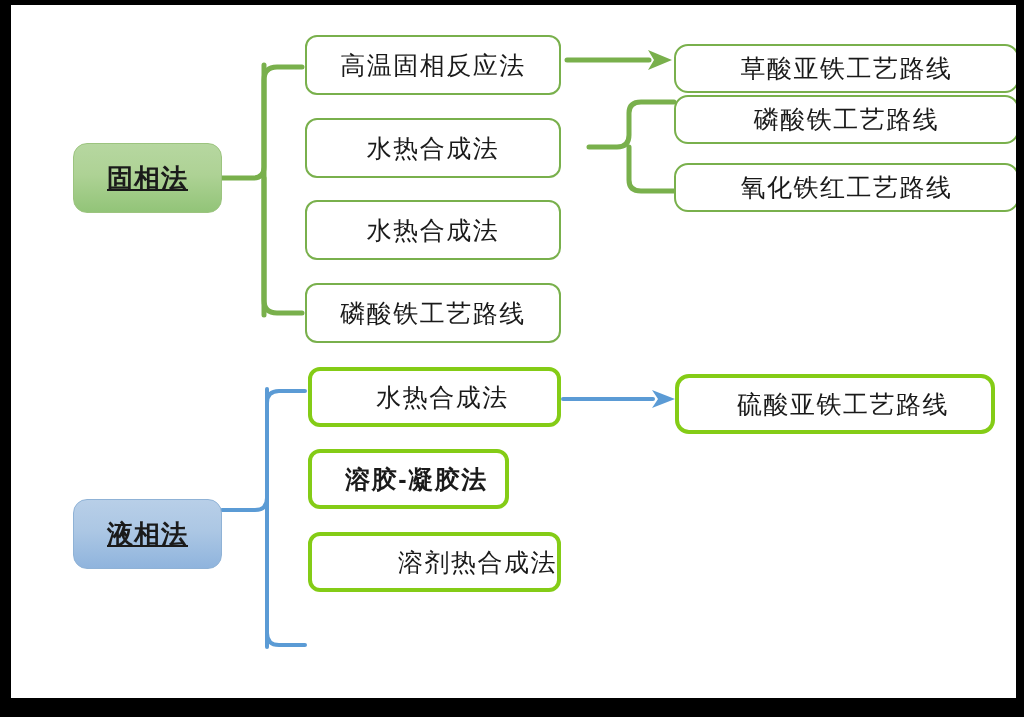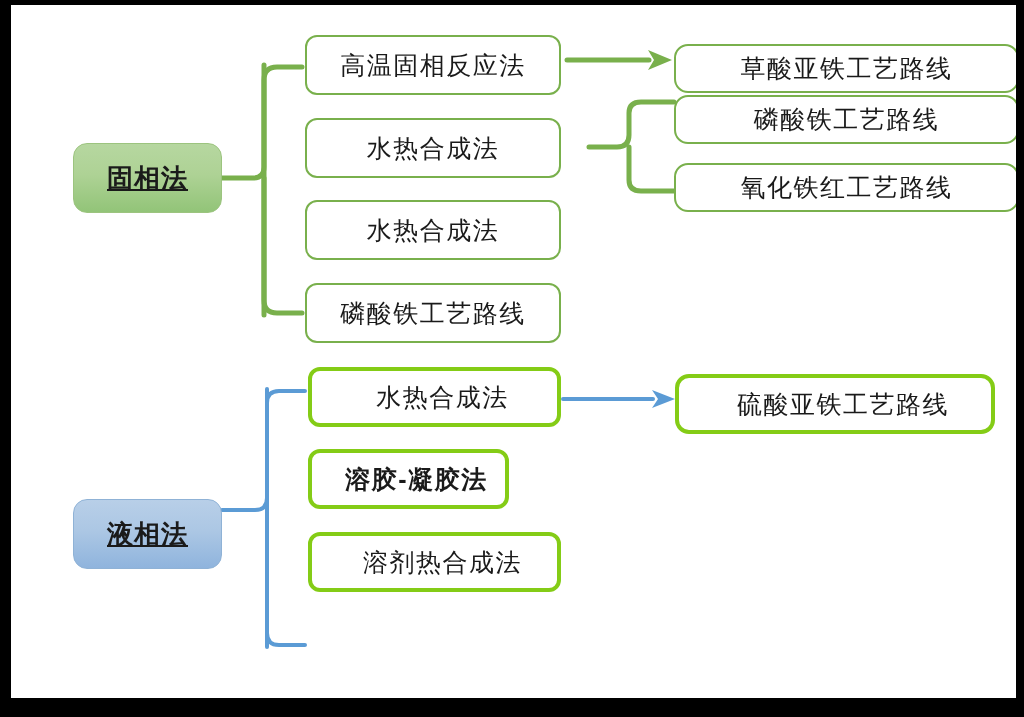--- a/index.html
+++ b/index.html
@@ -146,21 +146,21 @@
   </div>
 
   <div class="node leaf leaf-blue" style="left:297px; top:362px; width:253px; height:60px;">
     <span>水热合成法</span>
   </div>
 
   <div class="node leaf leaf-blue" style="left:297px; top:444px; width:201px; height:60px;font-weight:bold;">
     <span>溶胶-凝胶法</span>
   </div>
 
-  <div class="node leaf leaf-blue" style="left:297px; top:527px; width:253px; height:60px;">
+  <div class="node leaf leaf-blue" style="left:297px; top:527px; width:253px; height:60px;justify-content:flex-end;">
     <span>溶剂热合成法</span>
   </div>
 
 
   <div class="node leaf leaf-blue leaf-wide" style="left:664px; top:369px; width:320px; height:60px;">
     <span>硫酸亚铁工艺路线</span>
   </div>
 
 </div>
 

